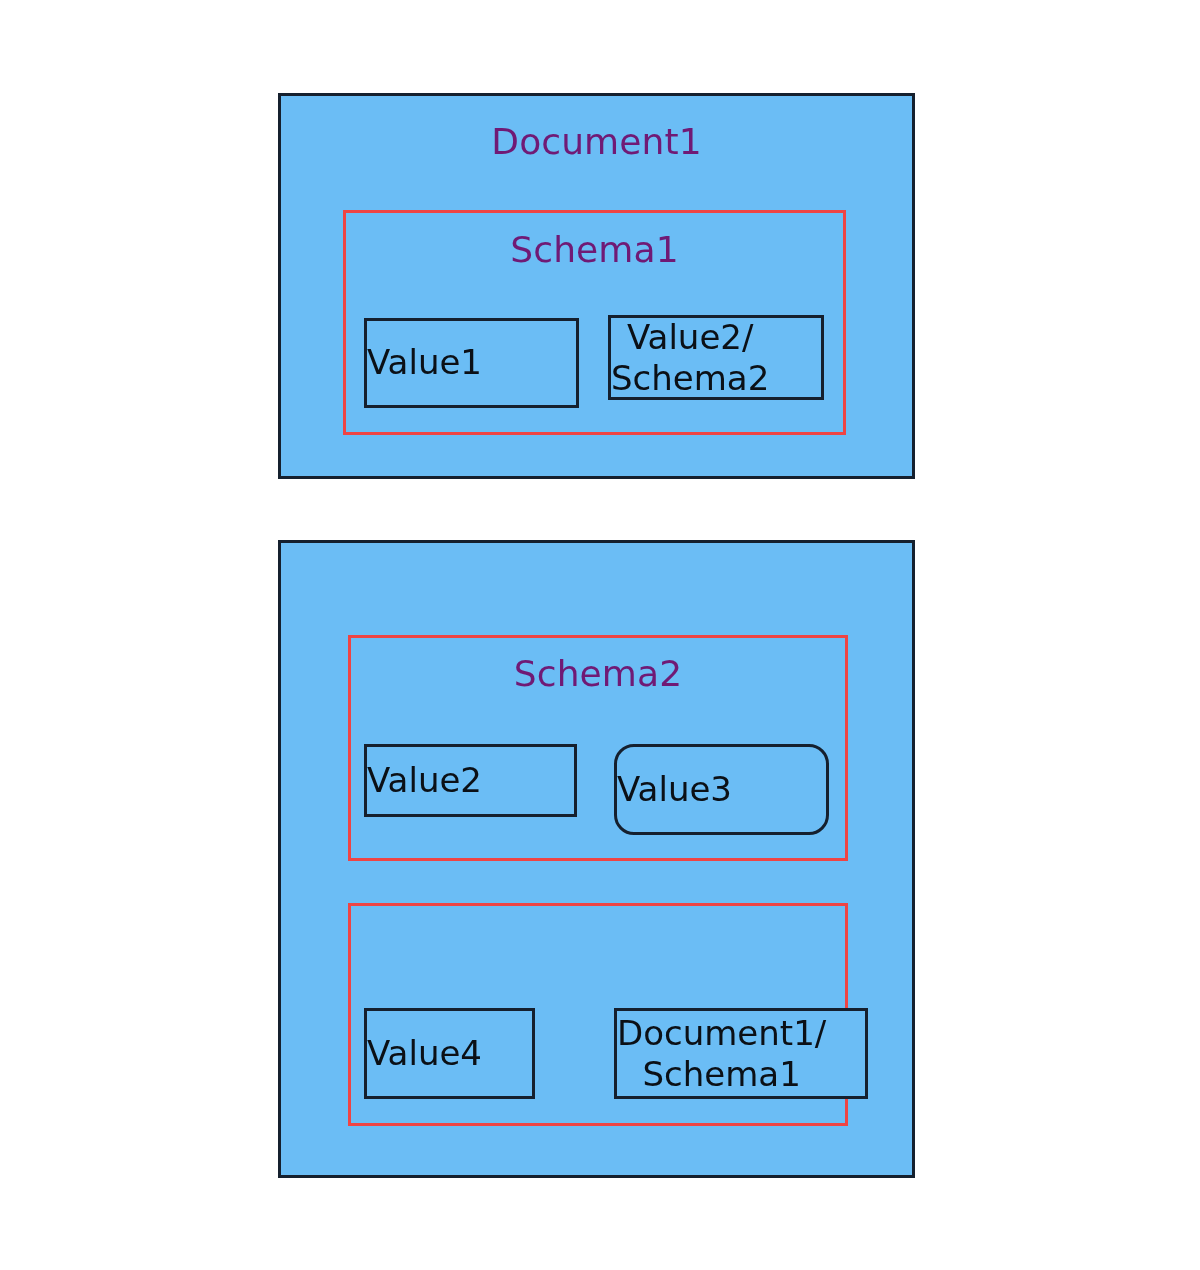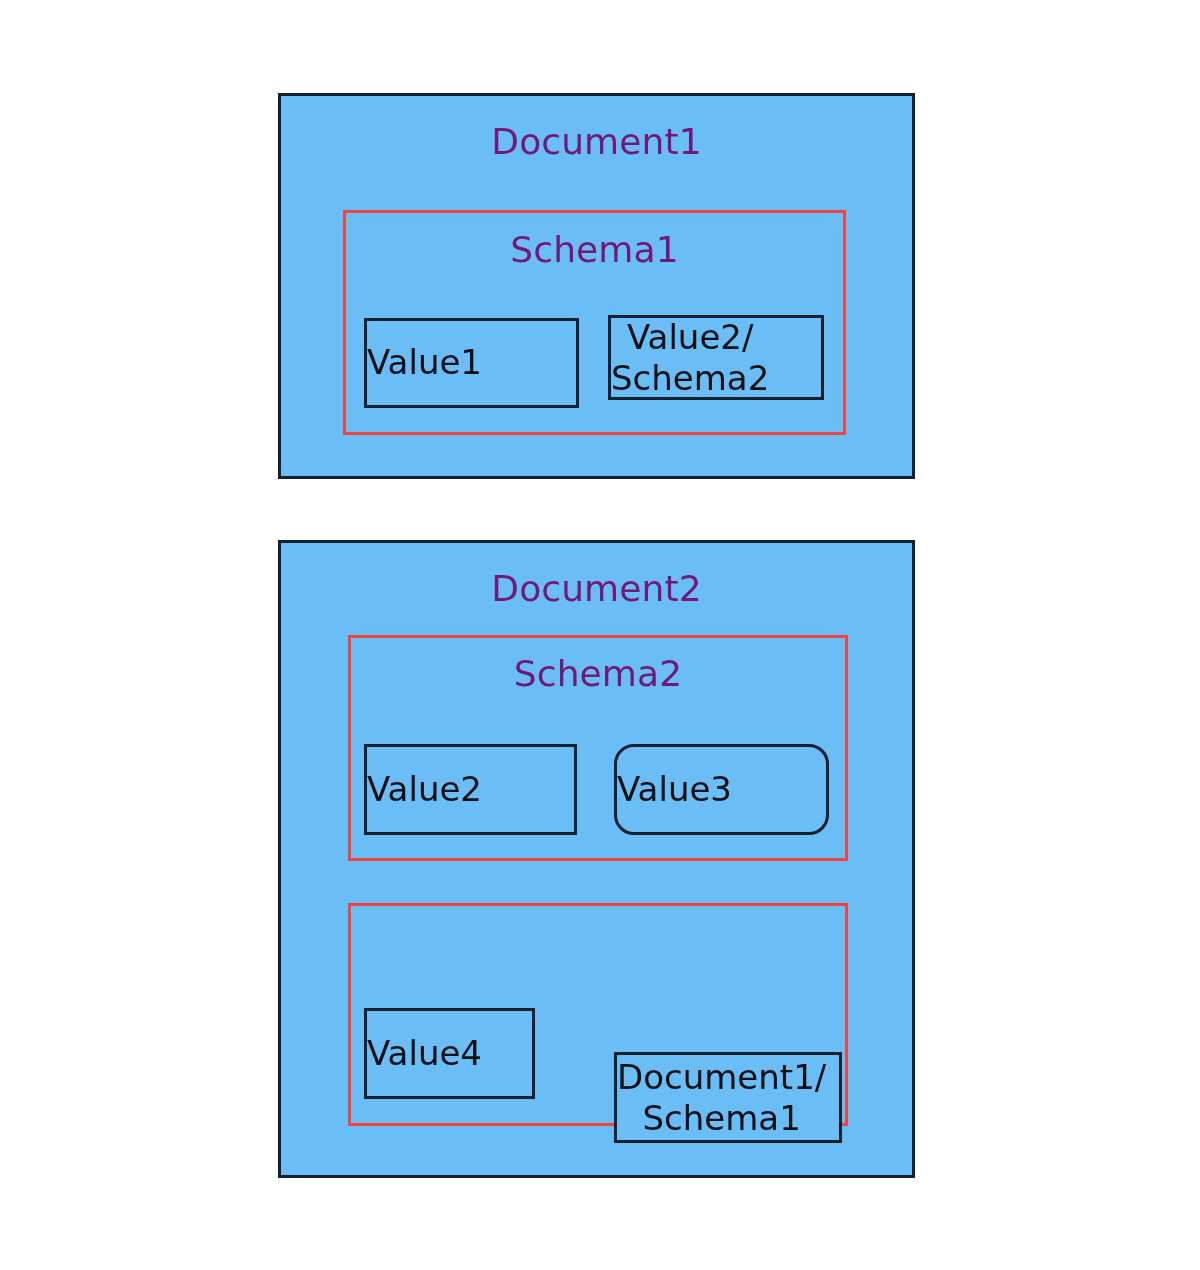--- a/index.html
+++ b/index.html
@@ -71,26 +71,26 @@
   #schema1 { left: 62px; top: 114px; width: 503px; height: 225px; }
   #schema1-title { top: 19px; }
   #value1 { left: 18px; top: 105px; width: 215px; height: 90px; }
   #value2-schema2 { left: 254px; top: 102px; width: 216px; height: 85px; margin-left: 8px; }
 
   
   #document2 { left: 278px; top: 540px; width: 637px; height: 638px; }
   #document2-title { top: 28px; }
   #schema2 { left: 67px; top: 92px; width: 500px; height: 226px; }
   #schema2-title { top: 18px; }
-  #value2 { left: 13px; top: 106px; width: 213px; height: 91px; }
+  #value2 { left: 13px; top: 106px; width: 213px; height: 73px; }
   #value3 { left: 263px; top: 106px; width: 215px; height: 91px; border-radius: 20px; }
   #schema3 { left: 67px; top: 360px; width: 500px; height: 223px; }
   #schema3-title { top: 20px; }
   #value4 { left: 13px; top: 102px; width: 171px; height: 91px; }
-  #document1-schema1 { left: 263px; top: 102px; width: 228px; height: 91px; margin-top: 44px; }
+  #document1-schema1 { left: 263px; top: 102px; width: 254px; height: 91px; }
   #document1-schema1 .value-label { font-size: 34px; }
 </style>
 </head>
 <body>
 
 <div id="canvas">
 
   <div class="doc-box" id="document1">
     <div class="box-title" id="document1-title">Document1</div>
 
@@ -104,21 +104,20 @@
       <div class="value-box" id="value2-schema2">
         <span class="value-label two-line">
           <span>Value2/</span><br>
           <span>Schema2</span>
         </span>
       </div>
     </div>
   </div>
 
   <div class="doc-box" id="document2">
-    <div class="box-title" id="document2-title">Document2</div>
 
     <div class="schema-box" id="schema2">
       <div class="box-title" id="schema2-title">Schema2</div>
 
       <div class="value-box" id="value2">
         <span class="value-label">Value2</span>
       </div>
 
       <div class="value-box" id="value3">
         <span class="value-label">Value3</span>

